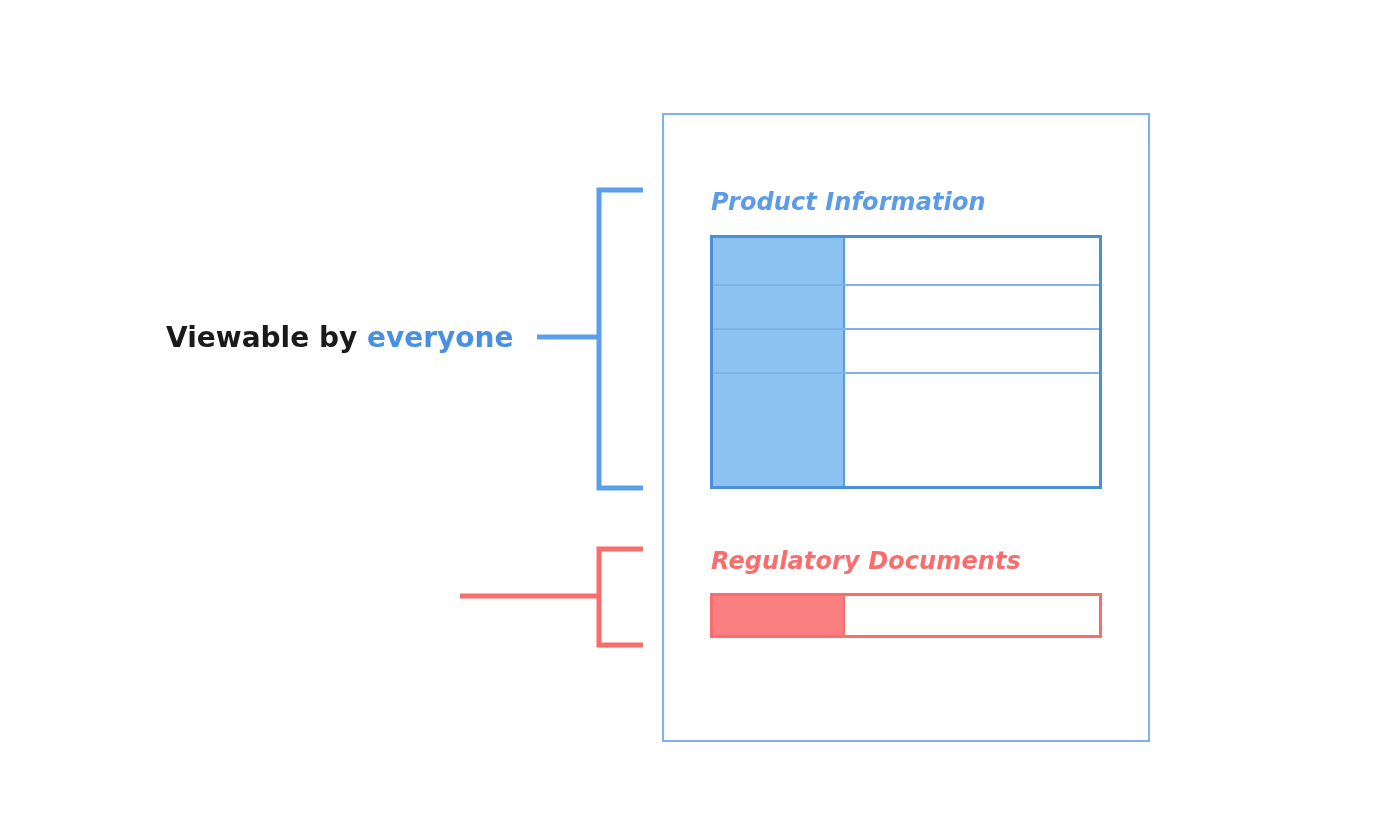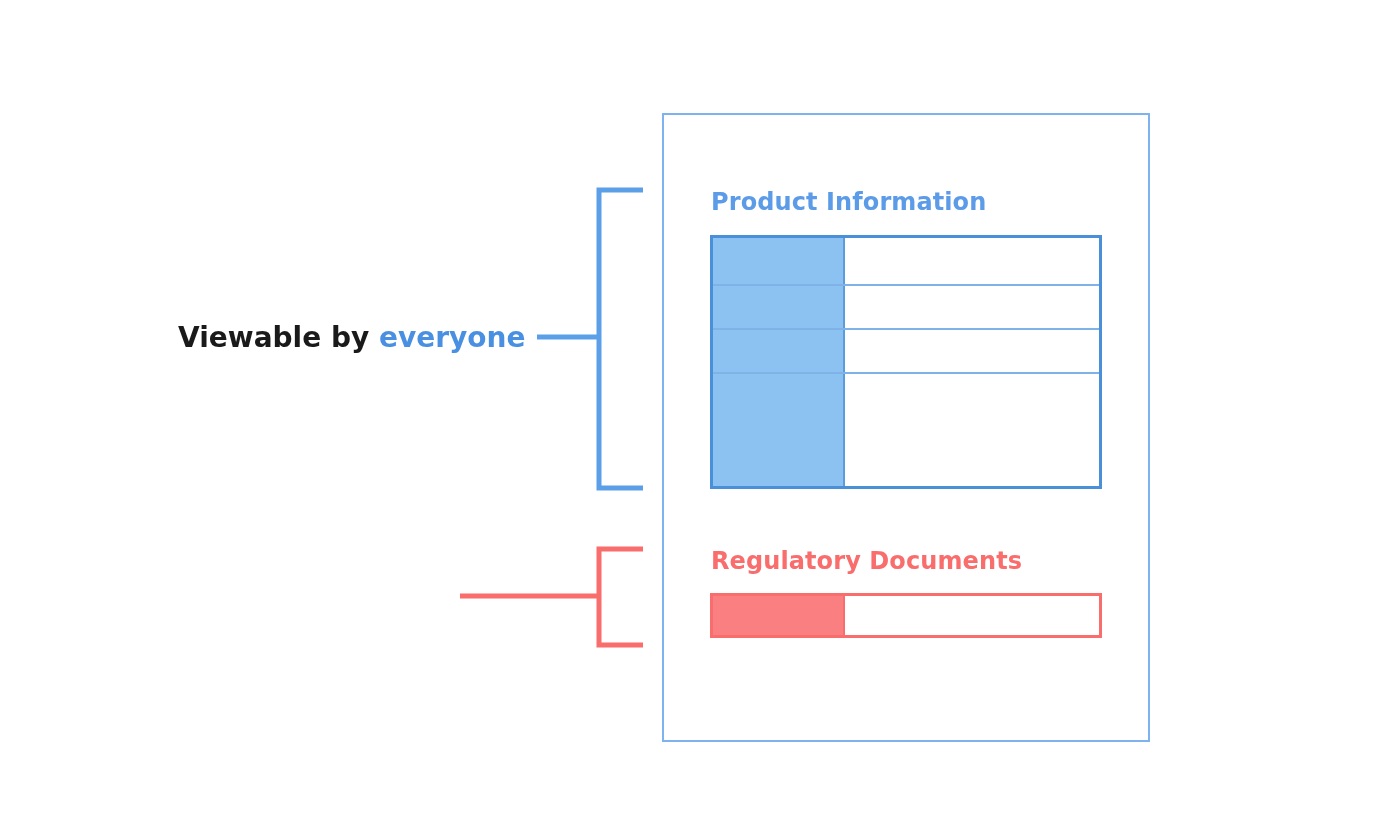--- a/index.html
+++ b/index.html
@@ -32,20 +32,21 @@
   }
 
   
   .section-heading {
     position: absolute;
     font-weight: bold;
     font-size: 24px;
     letter-spacing: 0.1px;
     white-space: nowrap;
     line-height: 1;
+    font-style: italic;
   }
   .heading-product {
     left: 711px;
     top: 190px;
     color: #5B9BE8;
   }
   .heading-regulatory {
     left: 711px;
     top: 549px;
     color: #F96D6D;
@@ -130,21 +131,21 @@
     font-weight: bold;
     font-size: 28px;
     line-height: 39px;
     color: #1A1A1A;
     white-space: pre-line;
   }
   .annotation .accent-blue { color: #4A90E2; }
   .annotation .accent-red  { color: #F96D6D; }
 
   .label-everyone {
-    left: 178px;
+    left: 166px;
     top: 318px;
     white-space: nowrap;
   }
   .label-regulators {
     left: 166px;
     top: 557px;
     width: 300px;
   }
 </style>
 </head>

